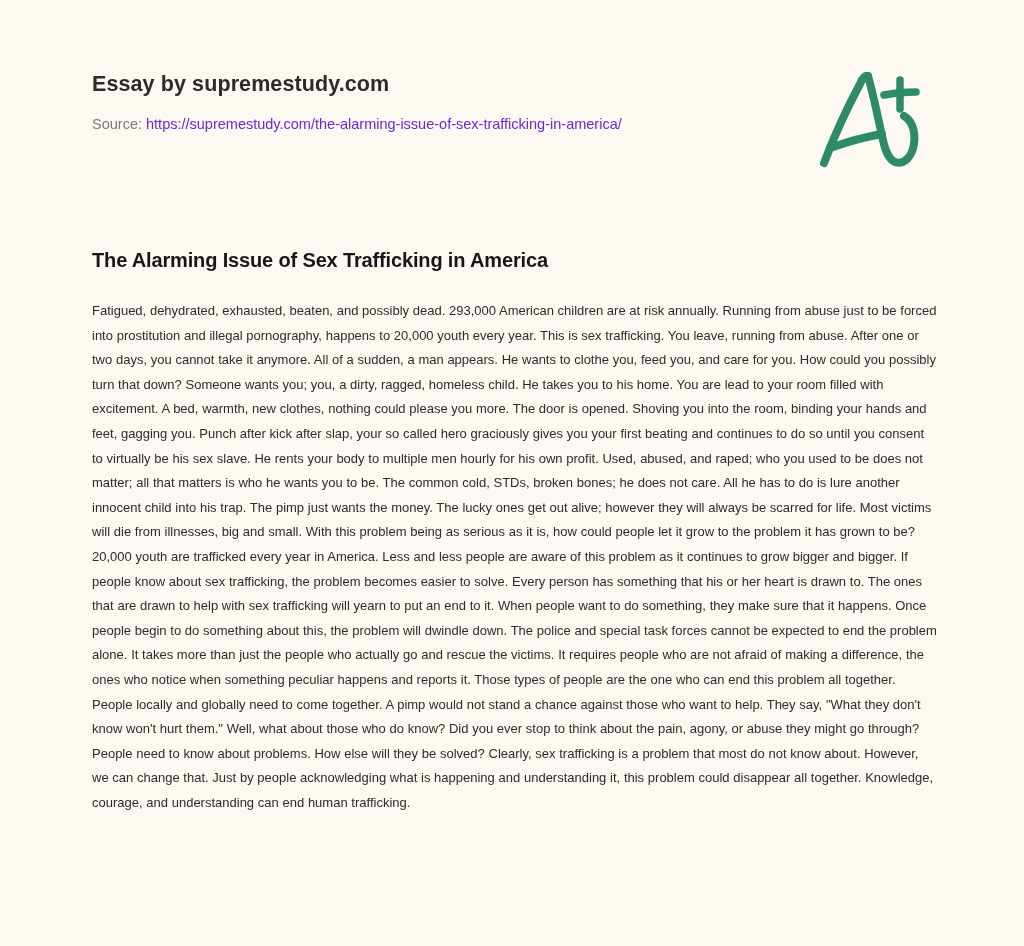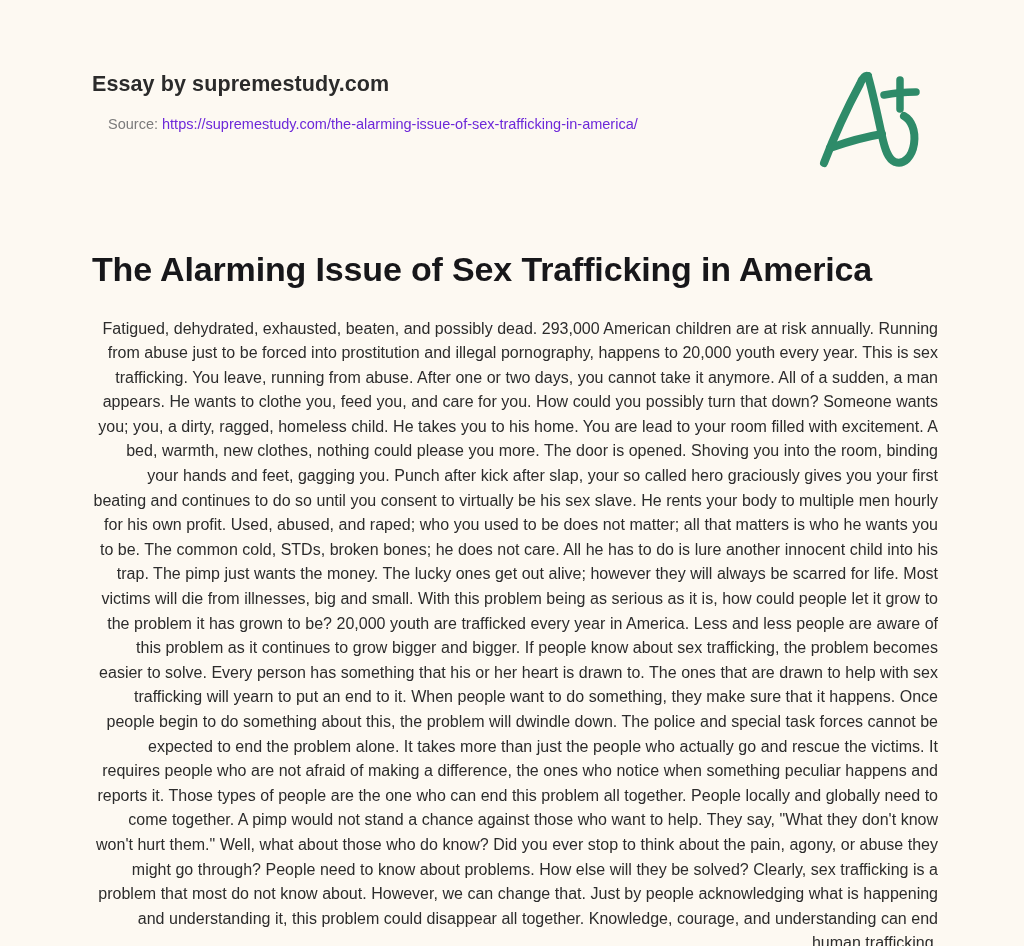--- a/index.html
+++ b/index.html
@@ -51,21 +51,20 @@
 
   .source-line {
     margin-top: 17px;
     font-size: 14.5px;
     line-height: 1.25;
     white-space: nowrap;
   }
 
   .source-label {
     color: #7b7b7b;
-    margin-left: 16px;
   }
 
   .source-url {
     color: #6d28d9;
     text-decoration: none;
   }
 
   
   .logo {
     position: absolute;
@@ -83,34 +82,34 @@
   
   .article {
     position: absolute;
     left: 92px;
     top: 248px;
     width: 846px;
   }
 
   .article-title {
     margin: 0;
-    font-size: 34px;
+    font-size: 20px;
     font-weight: bold;
     color: #17171a;
     line-height: 1.25;
     letter-spacing: -0.15px;
   }
 
   .article-body {
     margin: 0;
     padding-top: 26px;
-    font-size: 16px;
+    font-size: 13px;
     line-height: 24.6px;
     color: #2c2c2c;
-    text-align: right;
+    text-align: left;
     word-spacing: 0.1px;
   }
 </style>
 </head>
 <body>
 
 <div class="page">
 
   <div class="header">
 

